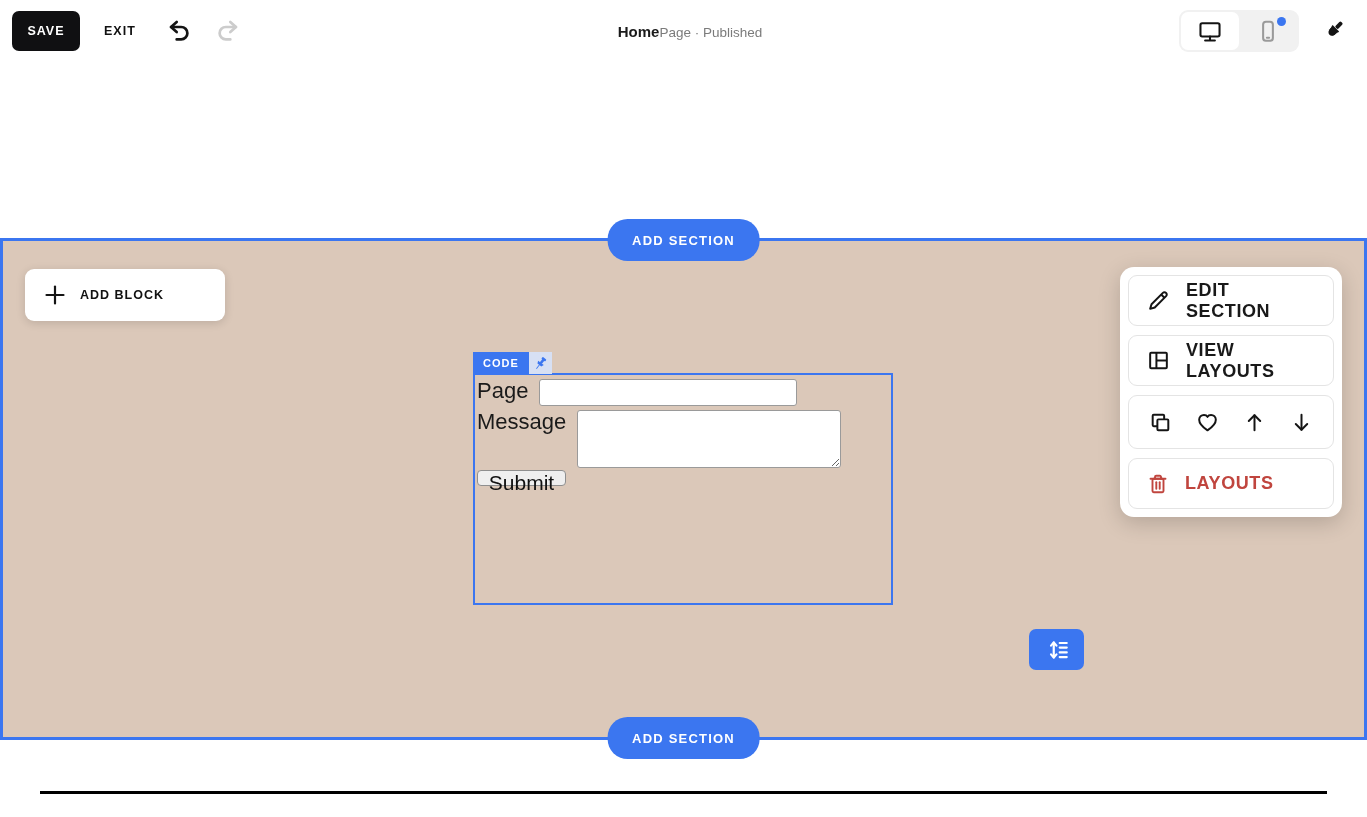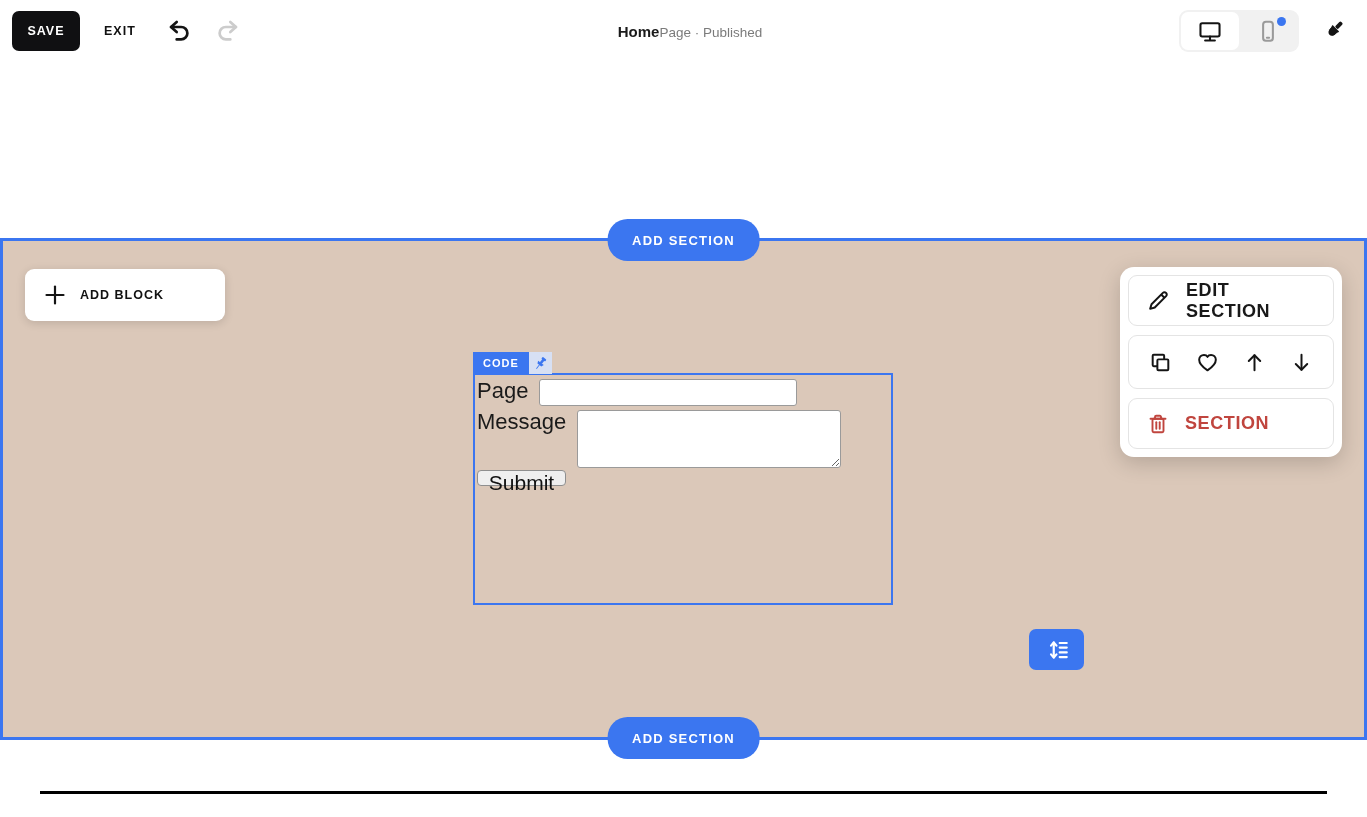--- a/index.html
+++ b/index.html
@@ -192,20 +192,30 @@
   <div class="menu-item">
     <span>
       <svg width="25" height="25" viewBox="0 0 24 24" fill="none" stroke="#141414" stroke-width="1.9" stroke-linejoin="round">
         <path d="M4 20 L5.3 15.6 L16.2 4.7 a2.1 2.1 0 0 1 3 0 l0.1 0.1 a2.1 2.1 0 0 1 0 3 L8.4 18.7 Z"></path>
         <line x1="14.6" y1="6.3" x2="17.7" y2="9.4"></line>
       </svg>
     </span>
     <span class="mi-label">EDIT SECTION</span>
   </div>
 
+  <div class="menu-item">
+    <span>
+      <svg width="25" height="25" viewBox="0 0 24 24" fill="none" stroke="#141414" stroke-width="1.9">
+        <rect x="4" y="4.5" width="16" height="15" rx="1"></rect>
+          <line x1="10" y1="4.5" x2="10" y2="19.5"></line>
+          <line x1="10" y1="12" x2="20" y2="12"></line>
+      </svg>
+    </span>
+    <span class="mi-label">VIEW LAYOUTS</span>
+  </div>
 
   <div class="actions-row">
     <button class="action-btn">
       <span>
         <svg width="25" height="25" viewBox="0 0 24 24" fill="none" stroke="#141414" stroke-width="1.9">
           <rect x="4.5" y="4.5" width="11" height="11" rx="1"></rect>
           <rect x="9" y="9" width="10.5" height="10.5" rx="1" fill="#ffffff"></rect>
         </svg>
       </span>
     </button>
@@ -237,17 +247,17 @@
   <div class="menu-item remove">
     <span>
       <svg width="24" height="24" viewBox="0 0 24 24" fill="none" stroke="#c0453e" stroke-width="1.9" stroke-linecap="round">
         <line x1="4.5" y1="6.8" x2="19.5" y2="6.8"></line>
         <path d="M9 6.8 V5 a1.2 1.2 0 0 1 1.2 -1.2 h3.6 A1.2 1.2 0 0 1 15 5 v1.8"></path>
         <rect x="6.5" y="6.8" width="11" height="13.5" rx="1.2"></rect>
         <line x1="10.3" y1="10.3" x2="10.3" y2="16.8"></line>
           <line x1="13.7" y1="10.3" x2="13.7" y2="16.8"></line>
       </svg>
     </span>
-    <span class="mi-label">SECTION</span>
+    <span class="mi-label">LAYOUTS</span>
   </div>
 </div>
 
 <div class="divider"></div>
 
 </body></html>

